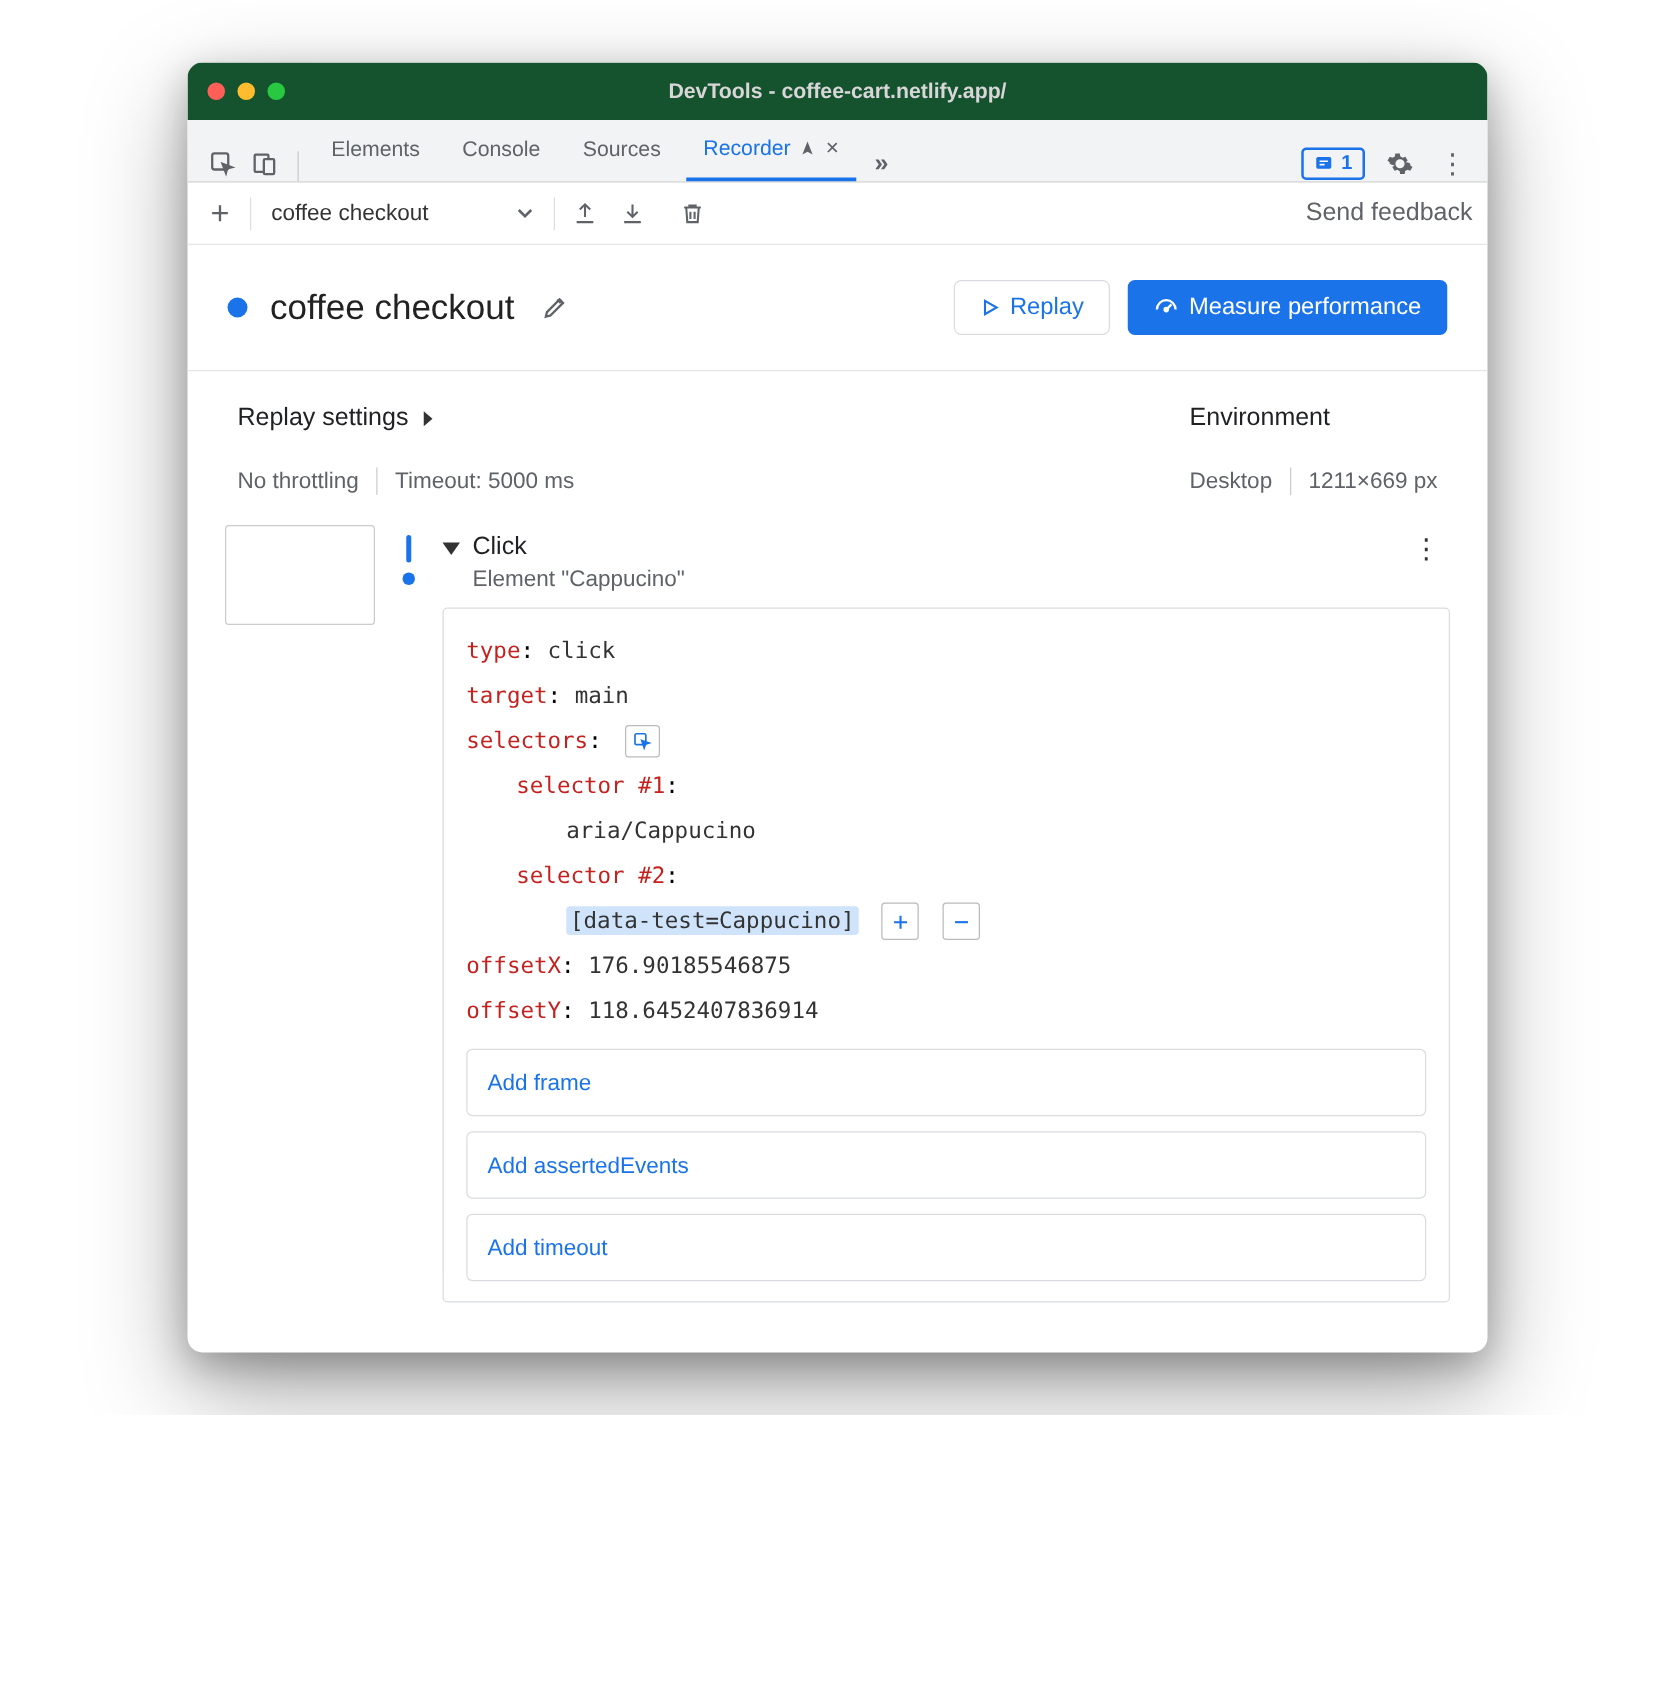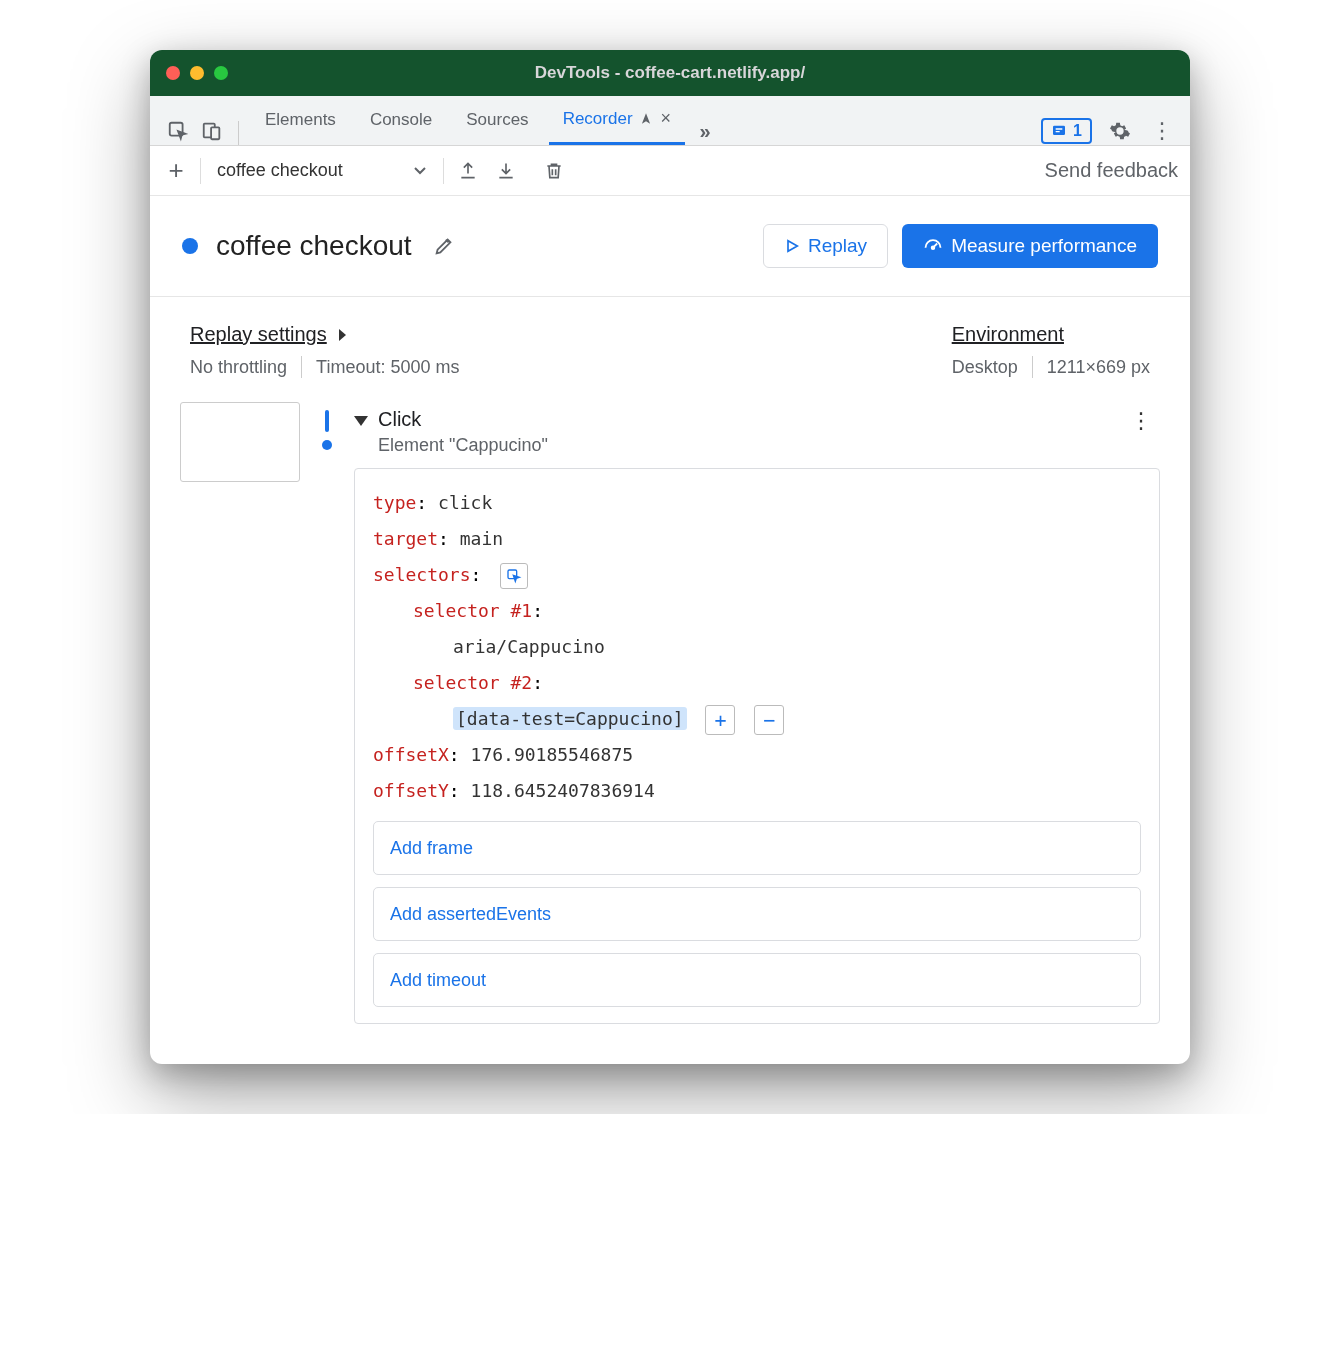--- a/index.html
+++ b/index.html
@@ -134,27 +134,26 @@
   .header-actions { margin-left: auto; display: flex; gap: 14px; padding-left: 12px; }
   .settings-row {
     display: flex;
     padding: 26px 40px 26px 40px;
     gap: 60px;
   }
   .settings-col { }
   .settings-head {
     font-size: 20px; color: #202124;
     display: flex; align-items: center; gap: 10px;
-    margin-bottom: 10px;
-    text-decoration: underline;
+    margin-bottom: 28px;
   }
   .settings-vals {
     color: #5f6368;
     font-size: 18px;
-    display: flex; gap: 14px; align-items: center;
+    display: flex; gap: 14px; align-items: flex-start;
   }
   .settings-vals .vsep { width: 1px; height: 22px; background: #ccc; }
   .settings-right { margin-left: auto; }
   .step-area {
     display: flex;
     padding: 0 30px 40px 30px;
     gap: 10px;
   }
   .thumb {
     width: 120px; height: 80px;

